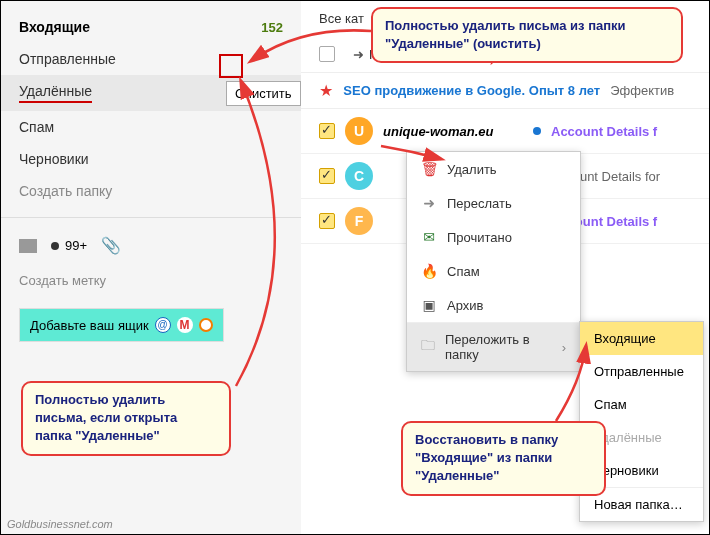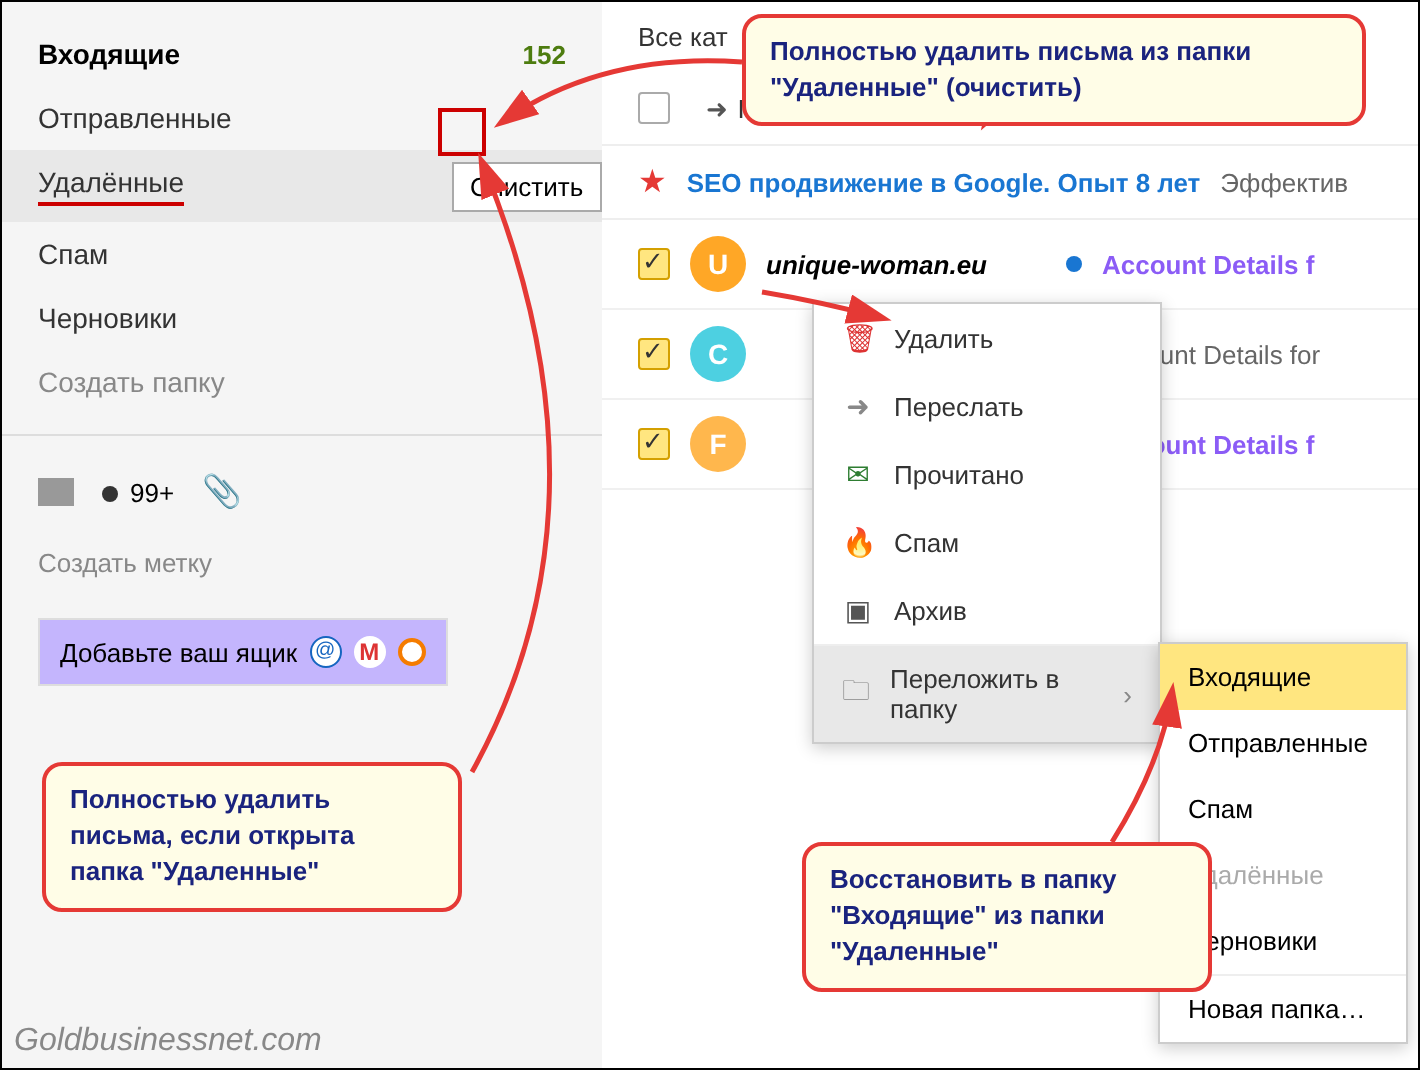--- a/index.html
+++ b/index.html
@@ -12,21 +12,21 @@
 .folder-name.underlined { border-bottom: 2px solid #c00; padding-bottom: 2px; }
 .count { font-size: 13px; color: #4d7c0f; }
 .tooltip-clean { position: absolute; left: 225px; top: 80px; background: #fff; border: 1px solid #aaa; padding: 4px 8px; font-size: 13px; z-index: 5; }
 .brush-highlight { position: absolute; left: 218px; top: 53px; width: 24px; height: 24px; border: 2px solid #c00; z-index: 4; }
 .divider { height: 1px; background: #ddd; margin: 10px 0; }
 .tag-row { padding: 8px 18px; display: flex; align-items: center; gap: 14px; font-size: 13px; }
 .tag-flag { width: 18px; height: 14px; background: #999; display: inline-block; }
 .dot { width: 8px; height: 8px; background: #333; border-radius: 50%; display: inline-block; margin-right: 6px; }
 .clip { font-size: 16px; color: #666; }
 .create-label { padding: 10px 18px; font-size: 13px; color: #888; }
-.add-box { margin: 10px 18px; background: #c4b5fd; border: 1px solid #ddd; padding: 8px 10px; font-size: 13px; display: inline-flex; align-items: center; gap: 6px; }
+.add-box { margin: 10px 18px; background: #5eead4; border: 1px solid #ddd; padding: 8px 10px; font-size: 13px; display: inline-flex; align-items: center; gap: 6px; }
 .mail-icon { width: 16px; height: 16px; border-radius: 50%; display: inline-block; }
 .main { margin-left: 300px; height: 100%; background: #fff; position: relative; }
 .tabs { padding: 10px 18px; font-size: 13px; color: #333; }
 .toolbar { padding: 10px 18px; display: flex; align-items: center; gap: 18px; font-size: 13px; border-bottom: 1px solid #eee; }
 .checkbox { width: 16px; height: 16px; border: 1px solid #aaa; border-radius: 2px; display: inline-block; background: #fff; }
 .checkbox.checked { background: #ffe680; border-color: #d4a000; position: relative; }
 .checkbox.checked::after { content: "✓"; position: absolute; left: 1px; top: -2px; font-size: 13px; color: #333; }
 .tb-item { display: inline-flex; align-items: center; gap: 5px; color: #333; }
 .tb-item.red { color: #d33; }
 .star-row { padding: 8px 18px; display: flex; align-items: center; gap: 10px; font-size: 13px; border-bottom: 1px solid #eee; }
@@ -42,21 +42,21 @@
 .ctx-item { padding: 9px 14px; display: flex; align-items: center; gap: 10px; color: #333; cursor: pointer; }
 .ctx-item.highlight { background: #e8e8e8; }
 .ctx-sep { height: 1px; background: #eee; }
 .ctx-icon { width: 16px; text-align: center; font-size: 14px; }
 .submenu { position: absolute; left: 578px; top: 320px; width: 125px; background: #fff; border: 1px solid #ccc; box-shadow: 0 2px 8px rgba(0,0,0,0.2); z-index: 11; font-size: 13px; }
 .sub-item { padding: 9px 14px; cursor: pointer; }
 .sub-item.highlight { background: #ffe680; }
 .sub-item.disabled { color: #aaa; }
 .sub-sep { height: 1px; background: #eee; }
 .callout { position: absolute; background: #fffde7; border: 2px solid #e53935; border-radius: 10px; padding: 8px 12px; font-size: 13px; color: #1a237e; font-weight: bold; z-index: 20; line-height: 1.4; }
-.watermark { position: absolute; left: 6px; bottom: 4px; font-size: 16px; color: #888; font-style: italic; z-index: 30; }
+.watermark { position: absolute; left: 6px; bottom: 4px; font-size: 11px; color: #888; font-style: italic; z-index: 30; }
 svg.arrow { position: absolute; z-index: 15; pointer-events: none; }
 </style>
 </head>
 <body>
 
 <div class="sidebar">
   <div class="folder bold">
     <span class="folder-name">Входящие</span>
     <span class="count">152</span>
   </div>

